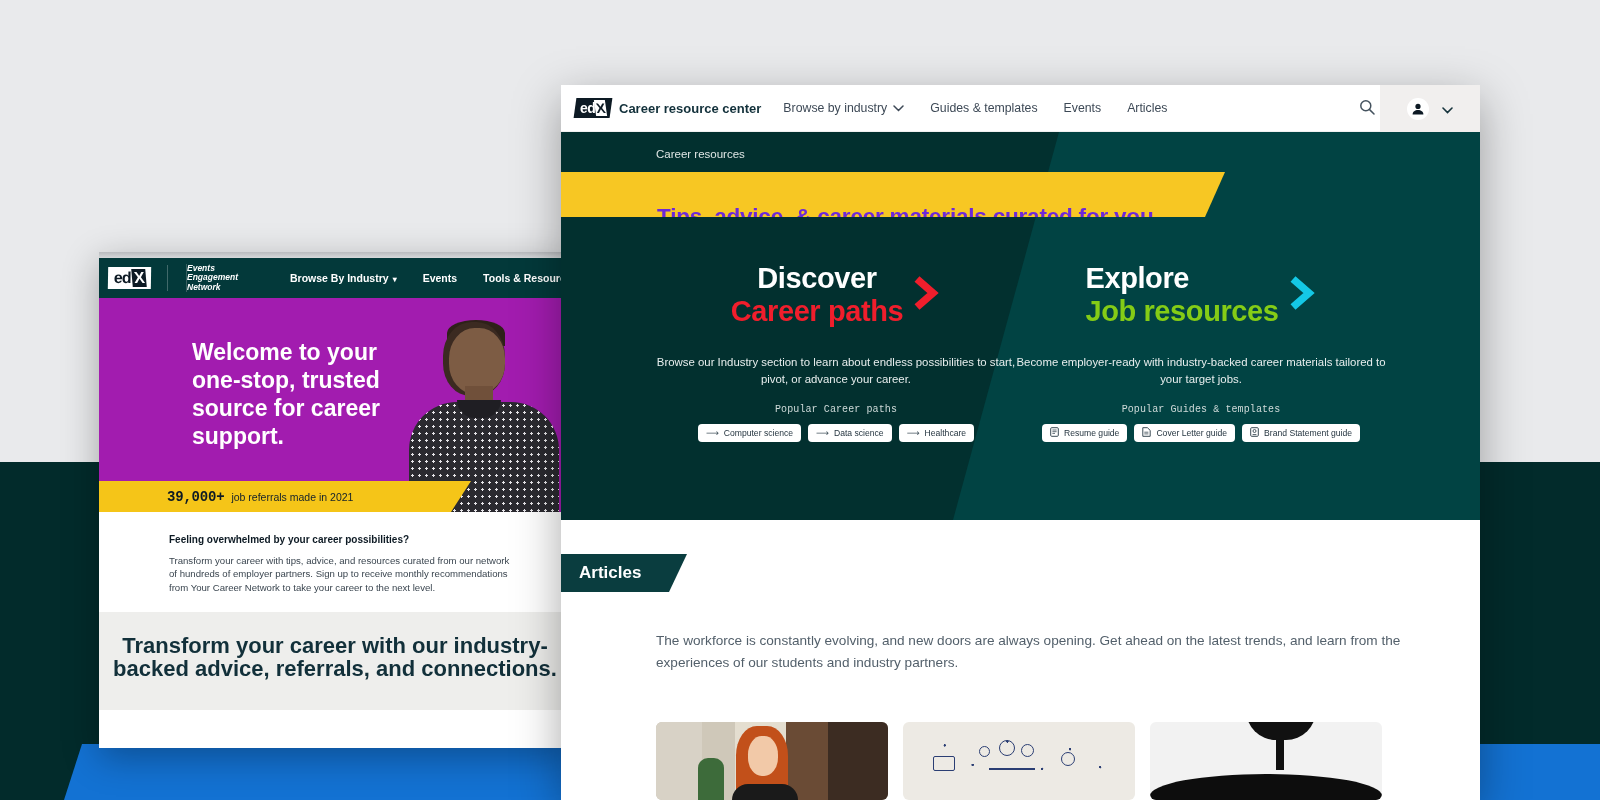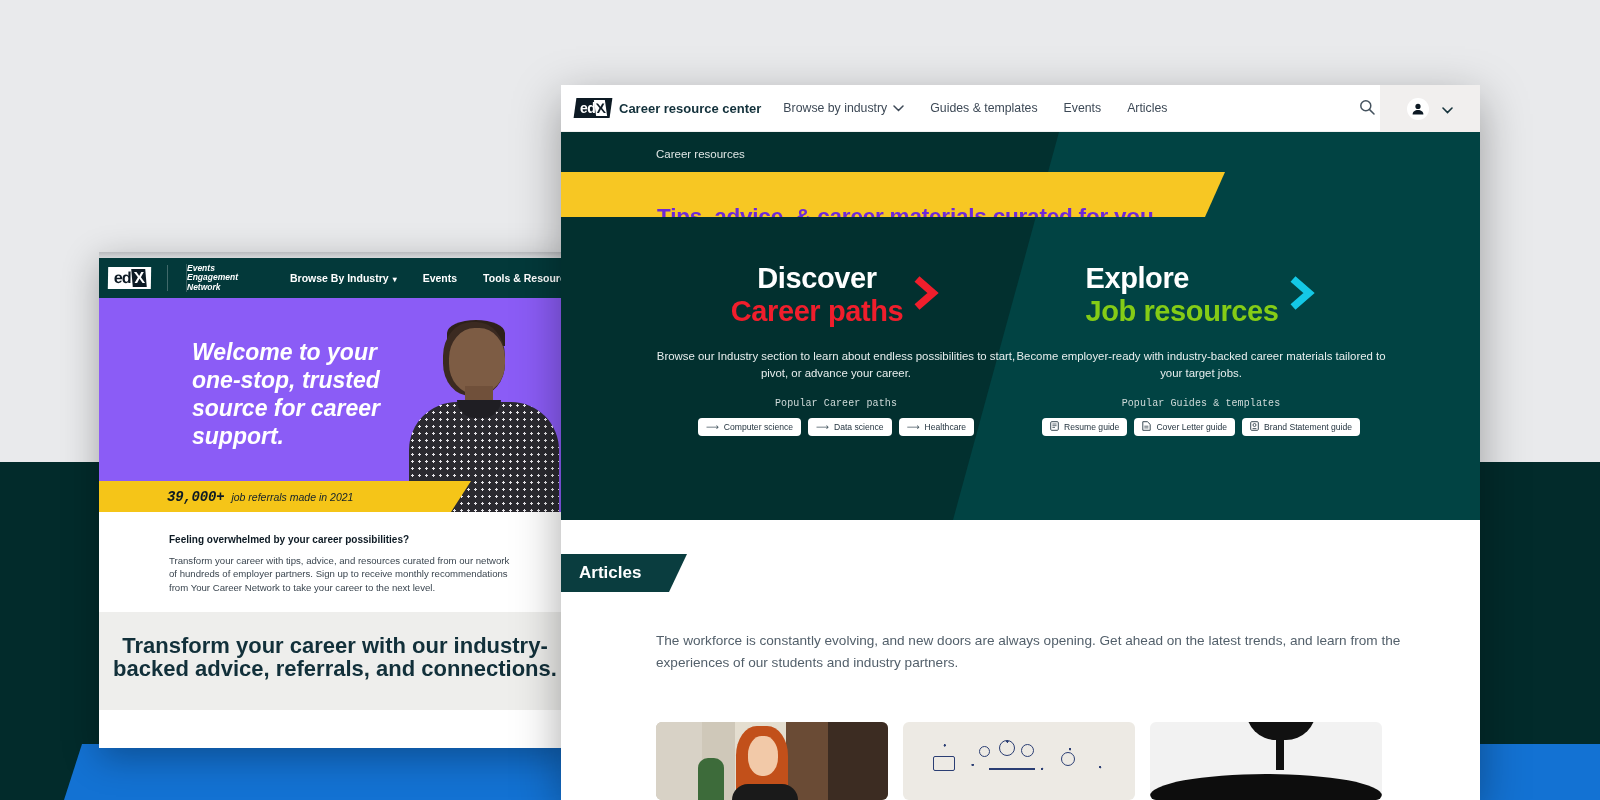--- a/index.html
+++ b/index.html
@@ -40,21 +40,21 @@
   }
   .bw-logo-text {
     font-style:italic; font-weight:700; color:#fff; font-size:8.5px; line-height:9.6px;
     border-left:1px solid #3a6061; padding-left:0; margin-left:2px;
   }
   .bw-divider { width:1px; height:26px; background:#41696a; margin:0 9px; }
   #bw-menu { display:flex; align-items:center; gap:26px; margin-left:52px;
              color:#fff; font-size:10.5px; font-weight:700; white-space:nowrap; }
   #bw-menu .chev { font-size:8px; margin-left:4px; }
 
-  #bw-hero { position:relative; height:214px; background:#8b5cf6; overflow:hidden;font-style:italic; }
+  #bw-hero { position:relative; height:214px; background:#a21caf; overflow:hidden; }
   #bw-hero-text {
     position:absolute; left:93px; top:40px; width:220px;
     color:#fff; font-size:23px; font-weight:700; line-height:28px;
   }
   
   #bw-photo { position:absolute; right:0; top:0; width:172px; height:214px; overflow:hidden; }
   #bw-photo .head   { position:absolute; left:44px; top:24px; width:62px; height:74px; border-radius:46% 46% 44% 44%; background:#3b2a21; }
   #bw-photo .face   { position:absolute; left:50px; top:30px; width:56px; height:66px; border-radius:46% 46% 46% 46%; background:#7d5c44; }
   #bw-photo .shadow { position:absolute; left:48px; top:22px; width:58px; height:26px; border-radius:50% 50% 0 0; background:#2e2119; }
   #bw-photo .neck   { position:absolute; left:66px; top:88px; width:28px; height:26px; background:#70503a; }
@@ -128,21 +128,21 @@
   .promo { position:absolute; top:130px; width:380px; text-align:center; color:#fff; }
   #promo-left { left:85px; }
   #promo-right{ left:450px; }
   .promo .heads { display:flex; align-items:center; justify-content:center; gap:8px; }
   .promo .titles { }
   #promo-right .titles { text-align:left; }
   .promo .t1 { font-size:29px; font-weight:700; line-height:33px; color:#fff; letter-spacing:-.4px;}
   .promo .t2 { font-size:29px; font-weight:700; line-height:33px; letter-spacing:-.4px;}
   #promo-left  .t2 { color:#f01e2c; }
   #promo-right .t2 { color:#84cc16; }
-  .promo .desc { font-size:11.4px; line-height:16.6px; color:#e8eeee; margin-top:20px; }
+  .promo .desc { font-size:11.4px; line-height:16.6px; color:#e8eeee; margin-top:26px; }
   .promo .sub { font-family:"Liberation Mono", monospace; font-size:10px; color:#cfdad9; margin-top:17px; letter-spacing:.1px;}
   .chips { display:flex; justify-content:center; gap:7px; margin-top:9px; }
   .chip {
     background:#fff; border-radius:4px; height:18px; display:flex; align-items:center; gap:5px;
     padding:0 8px; font-size:8.6px; color:#253540; white-space:nowrap;
   }
   .chip .ar { font-size:9px; color:#4a5a63; }
 
   
   #fw-articles { background:#fff; position:relative; height:280px; }

